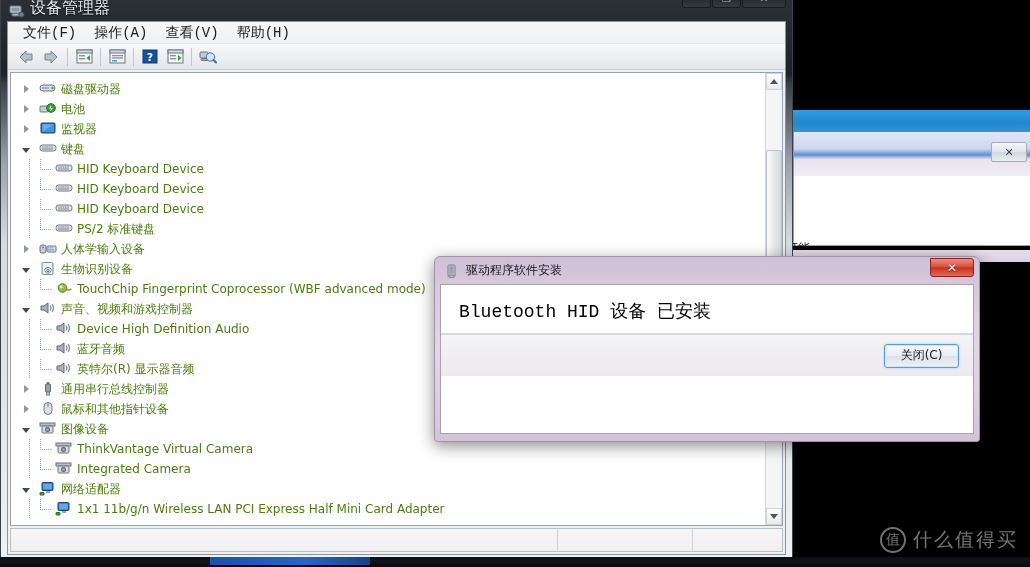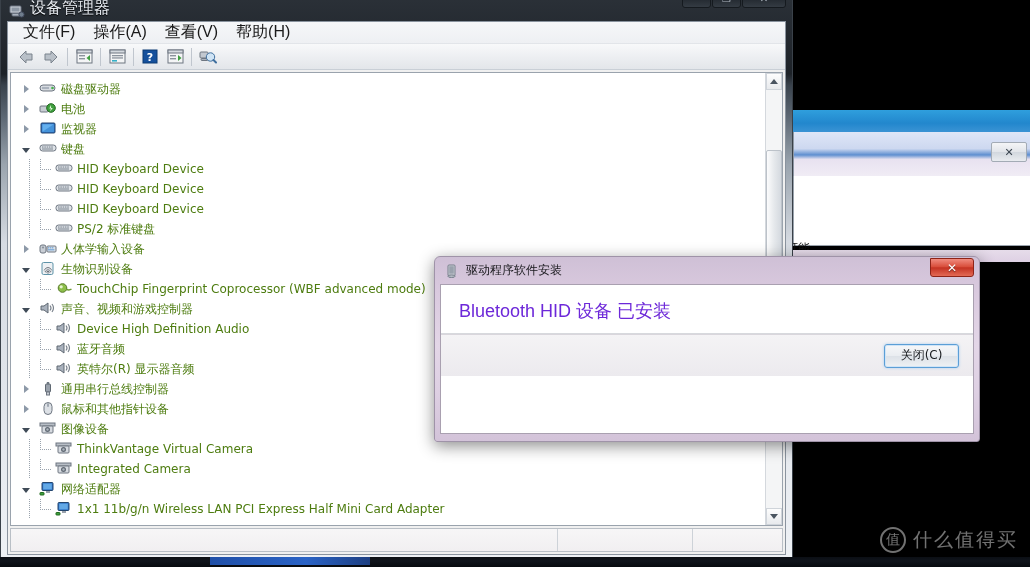--- a/index.html
+++ b/index.html
@@ -92,22 +92,22 @@
     border:1px solid #8a939e;
     height:534px;
     display:flex; flex-direction:column;
   }
   #dm-menubar {
     height:22px; display:flex; align-items:center;
     background:linear-gradient(180deg,#f6f7f9 0%,#eef0f3 100%);
     padding-left:6px; border-bottom:1px solid #e2e5e9;
   }
   .menu-item {
-    padding:3px 9px; font-size:16px; color:#1a1a1a;
-    font-family:Liberation Sans, sans-serif;
+    padding:3px 9px; font-size:14px; color:#1a1a1a;
+    font-family:Liberation Mono, monospace;
   }
 
   #dm-toolbar {
     height:26px; display:flex; align-items:center; gap:1px;
     padding-left:6px;
     background:linear-gradient(180deg,#f8f9fa 0%,#eceef1 55%,#e3e6ea 100%);
     border-bottom:1px solid #c9cfd6;
   }
   .tb-btn {
     width:24px; height:22px;
@@ -207,23 +207,23 @@
     display:flex; align-items:center; justify-content:center;
     color:#fff; font-size:12px; font-weight:bold;
     text-shadow:0 1px 1px rgba(0,0,0,.5);
   }
   #dlg-client {
     background:#ffffff; border:1px solid #a9a0b0;
     height:150px; display:flex; flex-direction:column;
   }
   #dlg-head {
     padding:14px 18px 10px 18px;
-    font-size:18px; color:#6d28d9; font-weight:normal;
+    font-size:18px; color:#000000; font-weight:normal;
     border-bottom:1px solid #d7d9dd;
-    font-family:Liberation Sans, sans-serif;
+    font-family:Liberation Mono, monospace;
   }
   #dlg-rows { flex:1; padding:8px 18px 0 18px; }
   .dlg-row { display:flex; align-items:center; height:22px; font-size:12px; color:#111; }
   .dlg-row .name { width:292px; }
   .dlg-row .check { color:#3a9e24; font-size:15px; margin-right:3px; line-height:1; }
   .dlg-row .state { color:#111; }
   #dlg-footer {
     height:42px; background:linear-gradient(180deg,#f4f3f5 0%,#eceaee 100%);
     border-top:1px solid #d9d6dc;
     display:flex; align-items:center; justify-content:flex-end; padding-right:14px;

